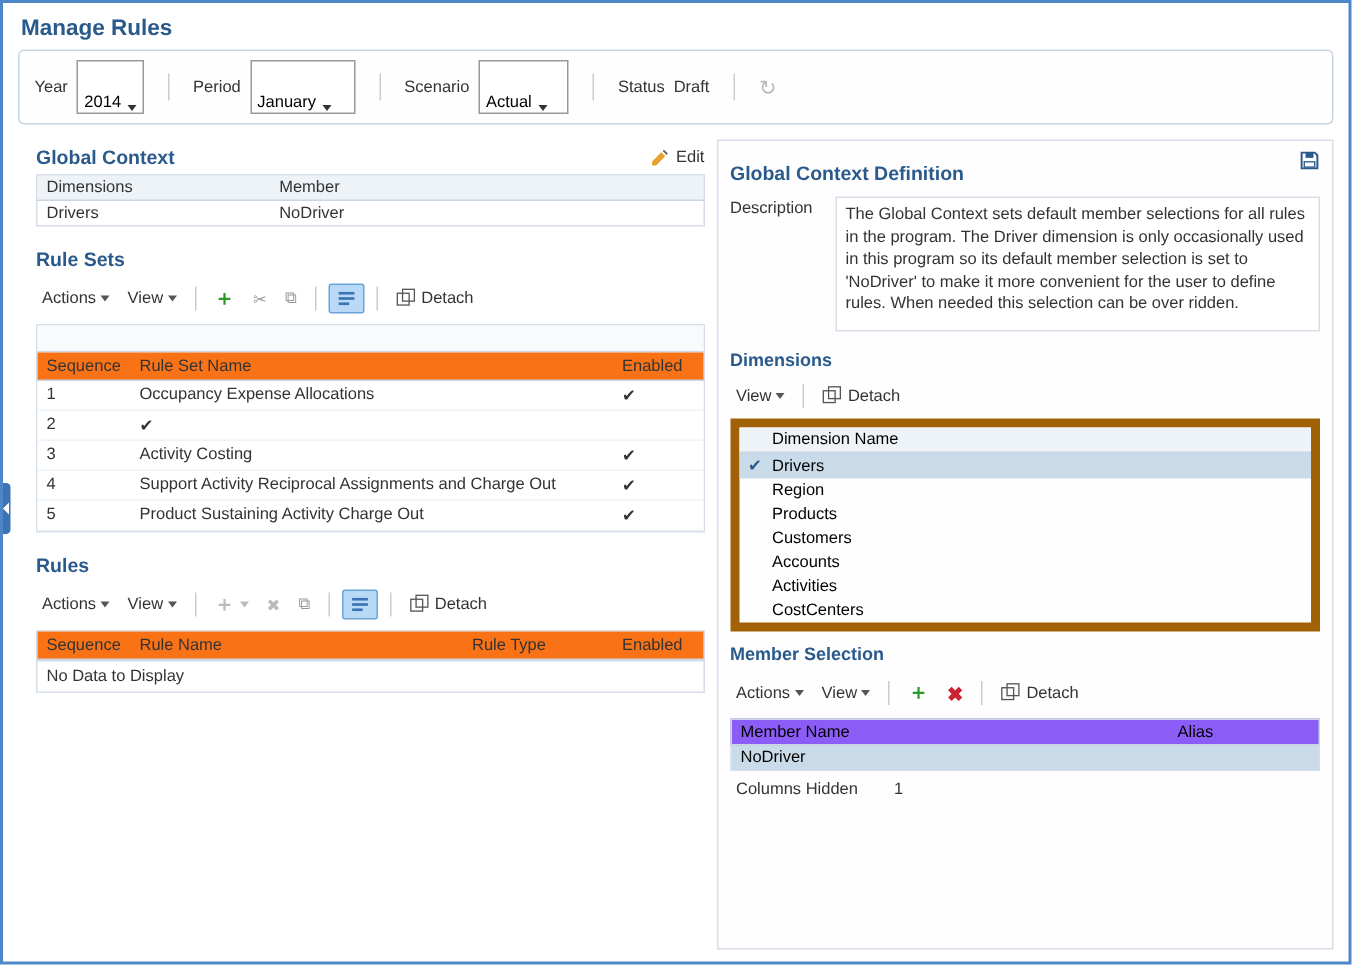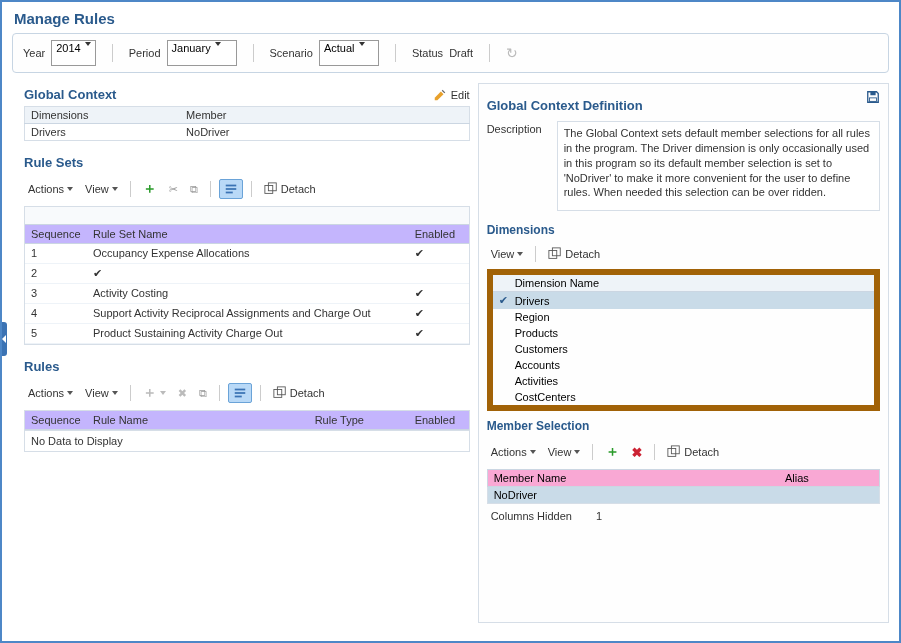--- a/index.html
+++ b/index.html
@@ -32,27 +32,27 @@
   }
   .filter-bar .divider {
     width: 1px;
     height: 18px;
     background: #ccc;
     margin: 0 10px;
   }
   .filter-bar label { color: #333; }
   .filter-bar .select {
     display: inline-flex;
-    align-items: flex-start;
+    align-items: flex-end;
     border: 1px solid #999;
     padding: 1px 4px;
     background: #fff;
     font-size: 11px;
     min-width: 44px;
-    height: 26px;
+    height: 36px;
   }
   .filter-bar .select .caret {
     margin-left: 4px;
     border-left: 3px solid transparent;
     border-right: 3px solid transparent;
     border-top: 4px solid #333;
   }
   .filter-bar .static-val { color: #333; }
   .refresh-icon { color: #bbb; font-size: 14px; cursor: pointer; }
   .main {
@@ -143,21 +143,21 @@
     display: inline-flex;
     align-items: center;
     gap: 4px;
     cursor: pointer;
   }
   .grid-wrap {
     border: 1px solid #d6dee7;
   }
   .grid-head {
     display: flex;
-    background: #c4b5fd;
+    background: #f97316;
     border-bottom: 1px solid #cbd6e2;
   }
   .grid-head .cell, .grid-row .cell {
     padding: 3px 6px;
     overflow: hidden;
     text-overflow: ellipsis;
     white-space: nowrap;
   }
   .grid-head .cell { color: #333; font-weight: normal; }
   .grid-filter-row {
@@ -225,21 +225,21 @@
   }
   .dim-row {
     display: flex;
     align-items: center;
     padding: 2px 6px;
   }
   .dim-row .chk { width: 16px; }
   .dim-row.selected { background: #c9dbe8; }
   .mem-grid-head {
     display: flex;
-    background: #f9a8d4;
+    background: #8b5cf6;
     border: 1px solid #cbd6e2;
   }
   .mem-grid-head .cell { padding: 2px 6px; }
   .mem-row {
     display: flex;
     border: 1px solid #d6dee7;
     border-top: none;
     background: #c9dbe8;
   }
   .mem-row .cell { padding: 2px 6px; }

